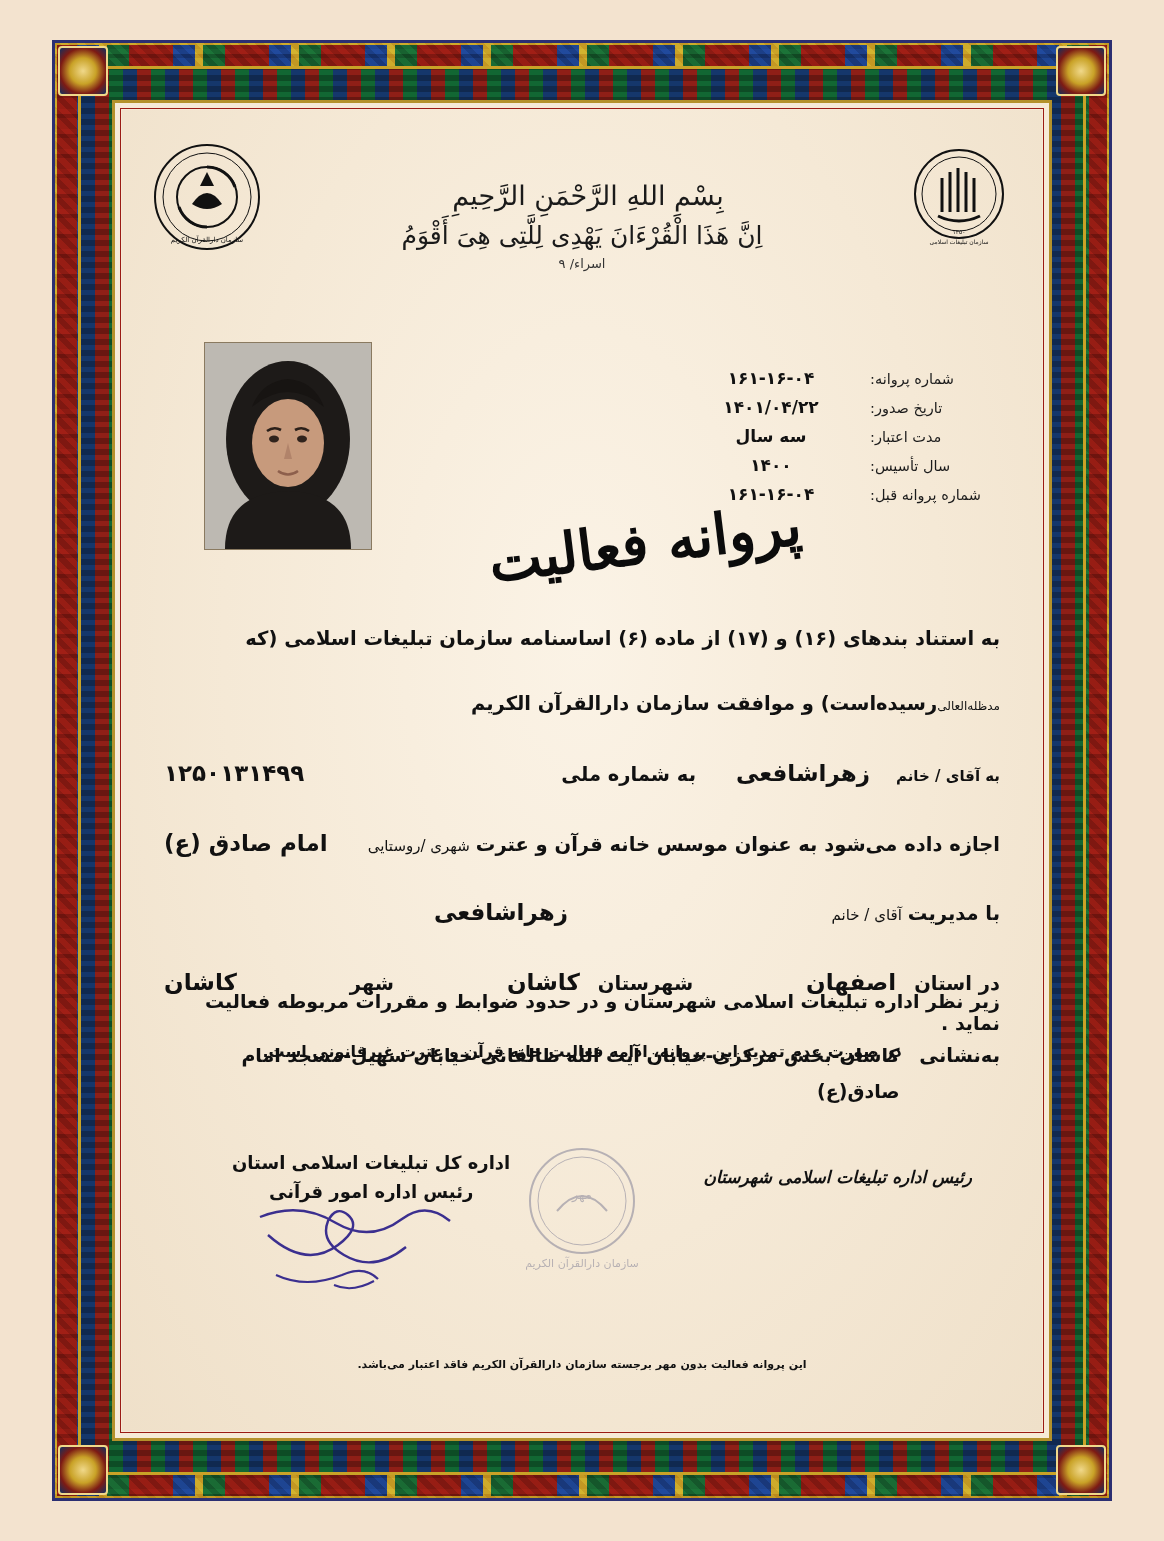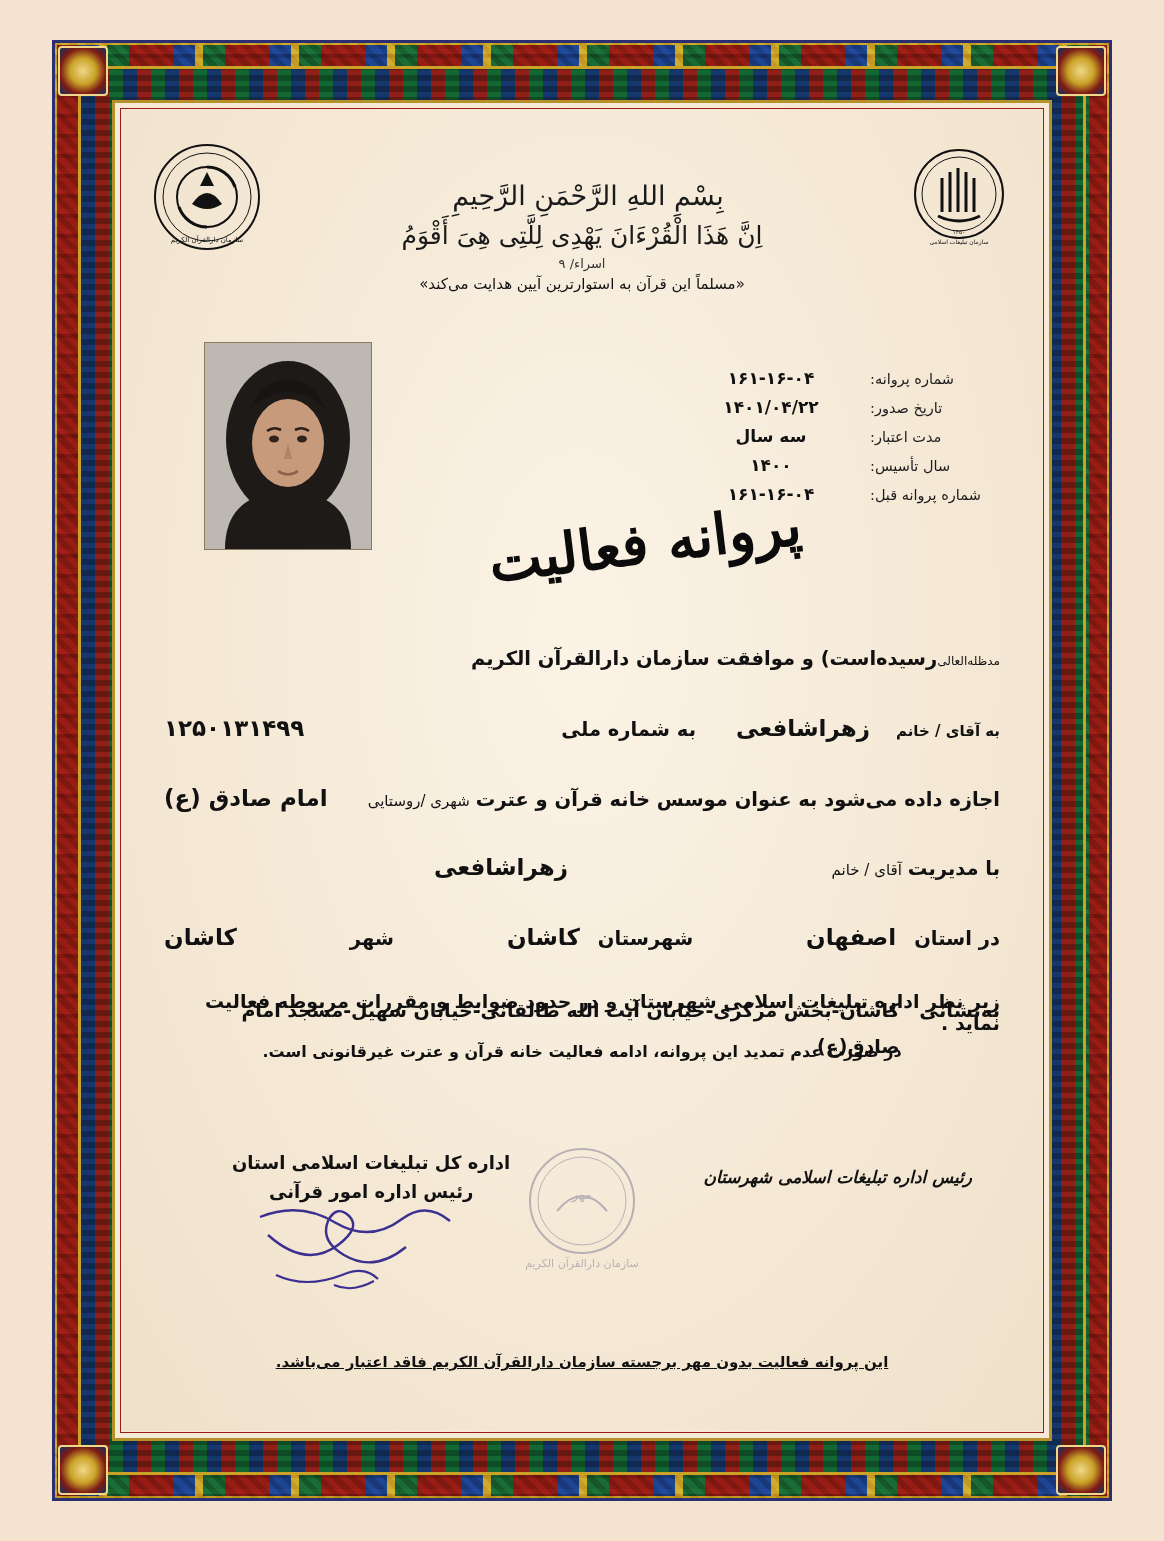--- a/index.html
+++ b/index.html
@@ -274,24 +274,23 @@
     top: 0;
     width: 190px;
     height: 150px;
     opacity: 0.33;
   }
   .footer-note {
     position: absolute;
     bottom: 60px;
     left: 0; right: 0;
     text-align: center;
-    font-size: 15px;
-    font-weight: bold;
-    color: #111;
-    text-decoration: underline;
+    font-size: 11px;
+    font-weight: bold;
+    color: #111;
   }
 </style>
 </head>
 <body>
 
 <div class="page">
 
   <div class="frame-outer"></div>
   <div class="frame-mid"></div>
   <div class="corner tl"></div>
@@ -323,21 +322,20 @@
         <path d="M34 74 q21 10 42 0" stroke="#111" stroke-width="3" fill="none"></path>
         <text x="55" y="92" font-size="6" text-anchor="middle" fill="#111" font-family="DejaVu Sans">۱۳۵۰</text>
         <text x="55" y="102" font-size="6" text-anchor="middle" fill="#111" font-family="DejaVu Sans">سازمان تبلیغات اسلامی</text>
       </svg>
     </div>
 
     <div class="bismillah">
       <div class="l1">بِسْمِ اللهِ الرَّحْمَنِ الرَّحِيمِ</div>
       <div class="l2">اِنَّ هَذَا الْقُرْءَانَ يَهْدِى لِلَّتِى هِىَ أَقْوَمُ</div>
       <div class="ref">اسراء/ ۹</div>
-      <div class="l3">«مسلماً این قرآن به استوارترین آیین هدایت می‌کند»</div>
     </div>
 
     <div class="meta">
       <div class="meta-row">
         <div class="meta-label">شماره پروانه:</div>
         <div class="meta-value">۱۶۱-۱۶-۰۴</div>
       </div>
       <div class="meta-row">
         <div class="meta-label">تاریخ صدور:</div>
         <div class="meta-value">۱۴۰۱/۰۴/۲۲</div>
@@ -370,20 +368,21 @@
         <path d="M83 100 l-4 16 l8 0 z" fill="#b1836a"></path>
         <path d="M73 128 q10 7 20 0" stroke="#8d5f4c" stroke-width="2.6" fill="none"></path>
         <path d="M20 206 q0 -56 63 -58 q63 2 63 58 z" fill="#1d1a18"></path>
       </svg>
     </div>
 
     <div class="title">پروانه فعالیت</div>
 
     <div class="body-text">
 
+      <div class="para">به استناد بندهای (۱۶) و (۱۷) از ماده (۶) اساسنامه سازمان تبلیغات اسلامی (که</div>
 
       <div class="line">
         <span class="xsm">مدظله‌العالی</span>
         <span class="b nowrap">رسیده‌است) و موافقت سازمان دارالقرآن الکریم</span>
       </div>
 
       <div class="line" style="margin-top:14px;">
         <span class="b sm">به آقای / خانم</span>
         <span style="width:26px"></span>
         <span class="big">زهراشافعی</span>

